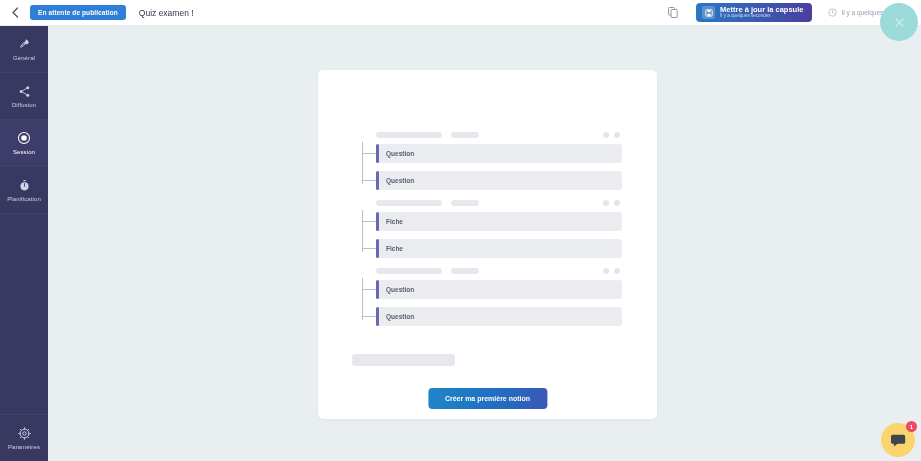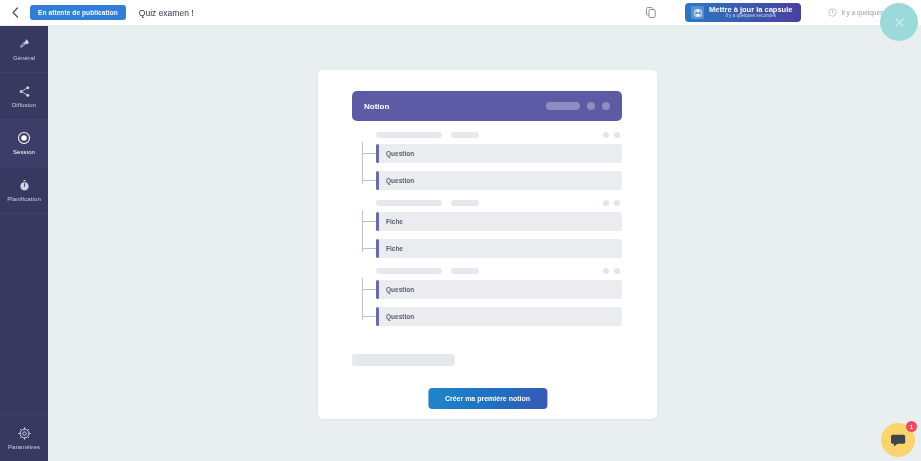--- a/index.html
+++ b/index.html
@@ -32,21 +32,21 @@
     letter-spacing: .1px; white-space: nowrap;
     cursor: pointer;
   }
   .capsule-title {
     margin-left: 13px;
     font-size: 8.5px; color: #2d3748; font-weight: normal;
     white-space: nowrap;
   }
   .topbar-right {
     margin-left: auto; display: flex; align-items: center;
-    padding-right: 8px; gap: 15px; text-align: center;
+    padding-right: 8px; gap: 4px;
   }
   .copy-icon {
     width: 22px; height: 20px; display: flex;
     align-items: center; justify-content: center;
     color: #8a94a6; cursor: pointer;
   }
   .update-btn {
     display: flex; align-items: center; gap: 5px;
     background: linear-gradient(90deg, #2a78c4 0%, #4a3f9e 100%);
     border-radius: 4px;
@@ -291,28 +291,20 @@
         <path d="M8 .8 V2.6 M8 13.4 V15.2 M.8 8 H2.6 M13.4 8 H15.2 M2.9 2.9 L4.2 4.2 M11.8 11.8 L13.1 13.1 M13.1 2.9 L11.8 4.2 M4.2 11.8 L2.9 13.1" stroke="#cfd2e4" stroke-width="1.1" stroke-linecap="round"></path>
       </svg>
       <span class="side-label">Paramètres</span>
     </div>
 
   </div>
 
   <div class="main">
     <div class="card">
 
-      <div class="notion-header">
-        <span class="notion-title">Notion</span>
-        <span class="nh-right">
-          <span class="nh-pill"></span>
-          <span class="nh-dot"></span>
-          <span class="nh-dot"></span>
-        </span>
-      </div>
 
       <div class="tree">
 
         <div class="group">
           <div class="group-head">
             <span class="sk sk-a"></span>
             <span class="sk sk-b"></span>
             <span class="gh-right">
               <span class="gh-circ"></span>
               <span class="gh-circ"></span>

